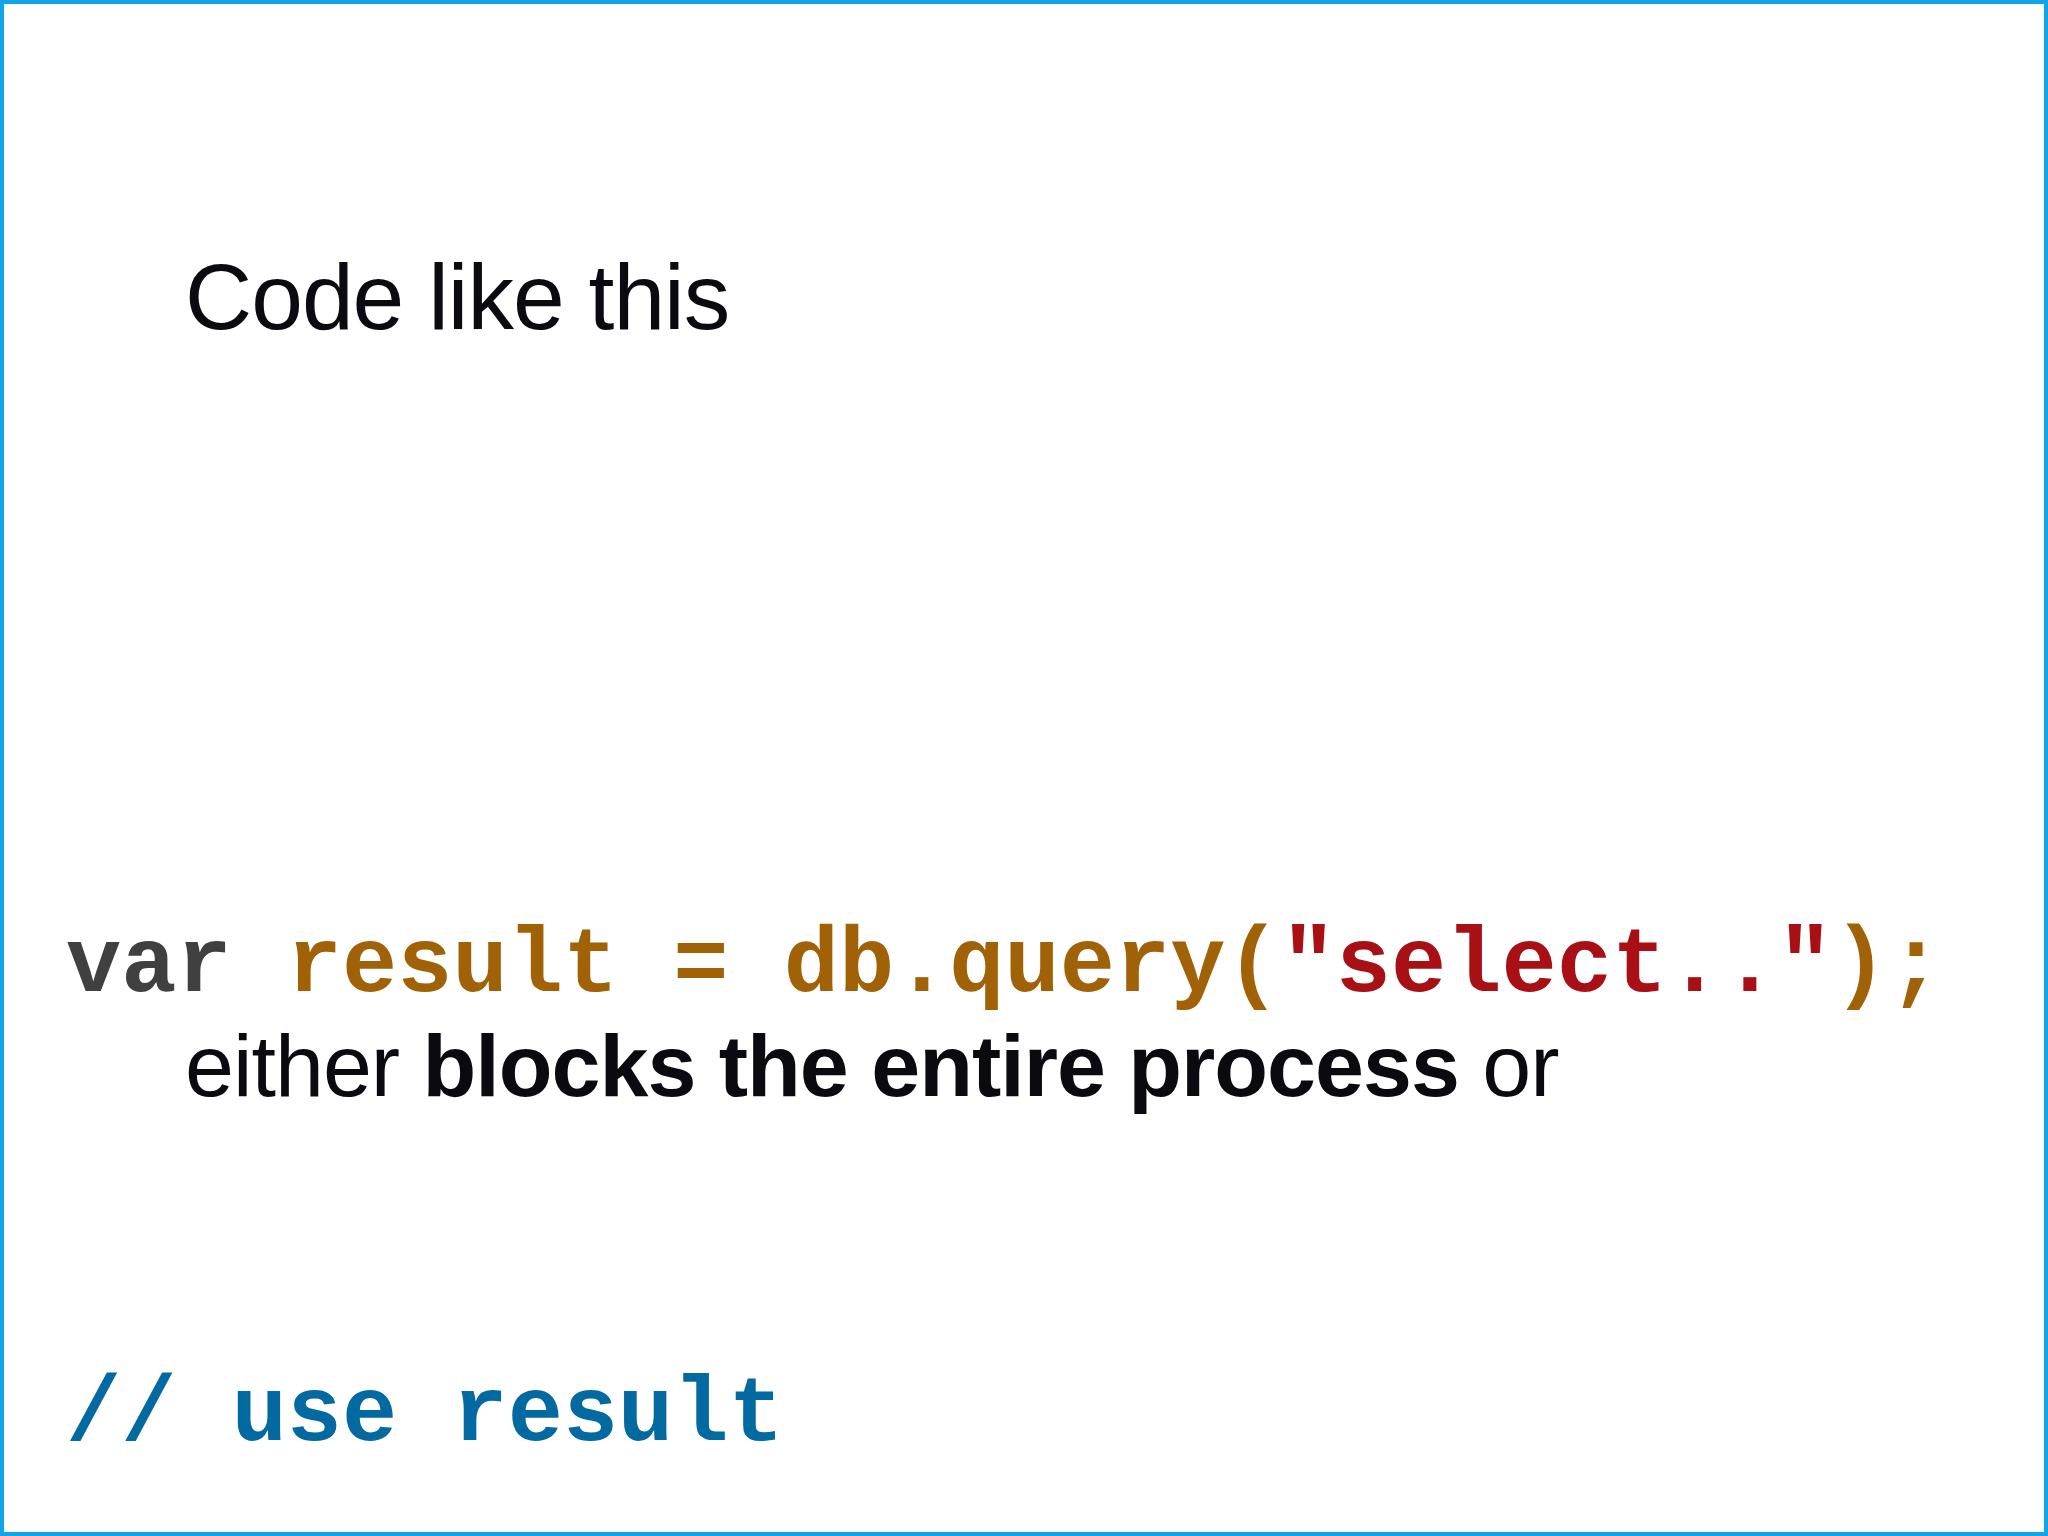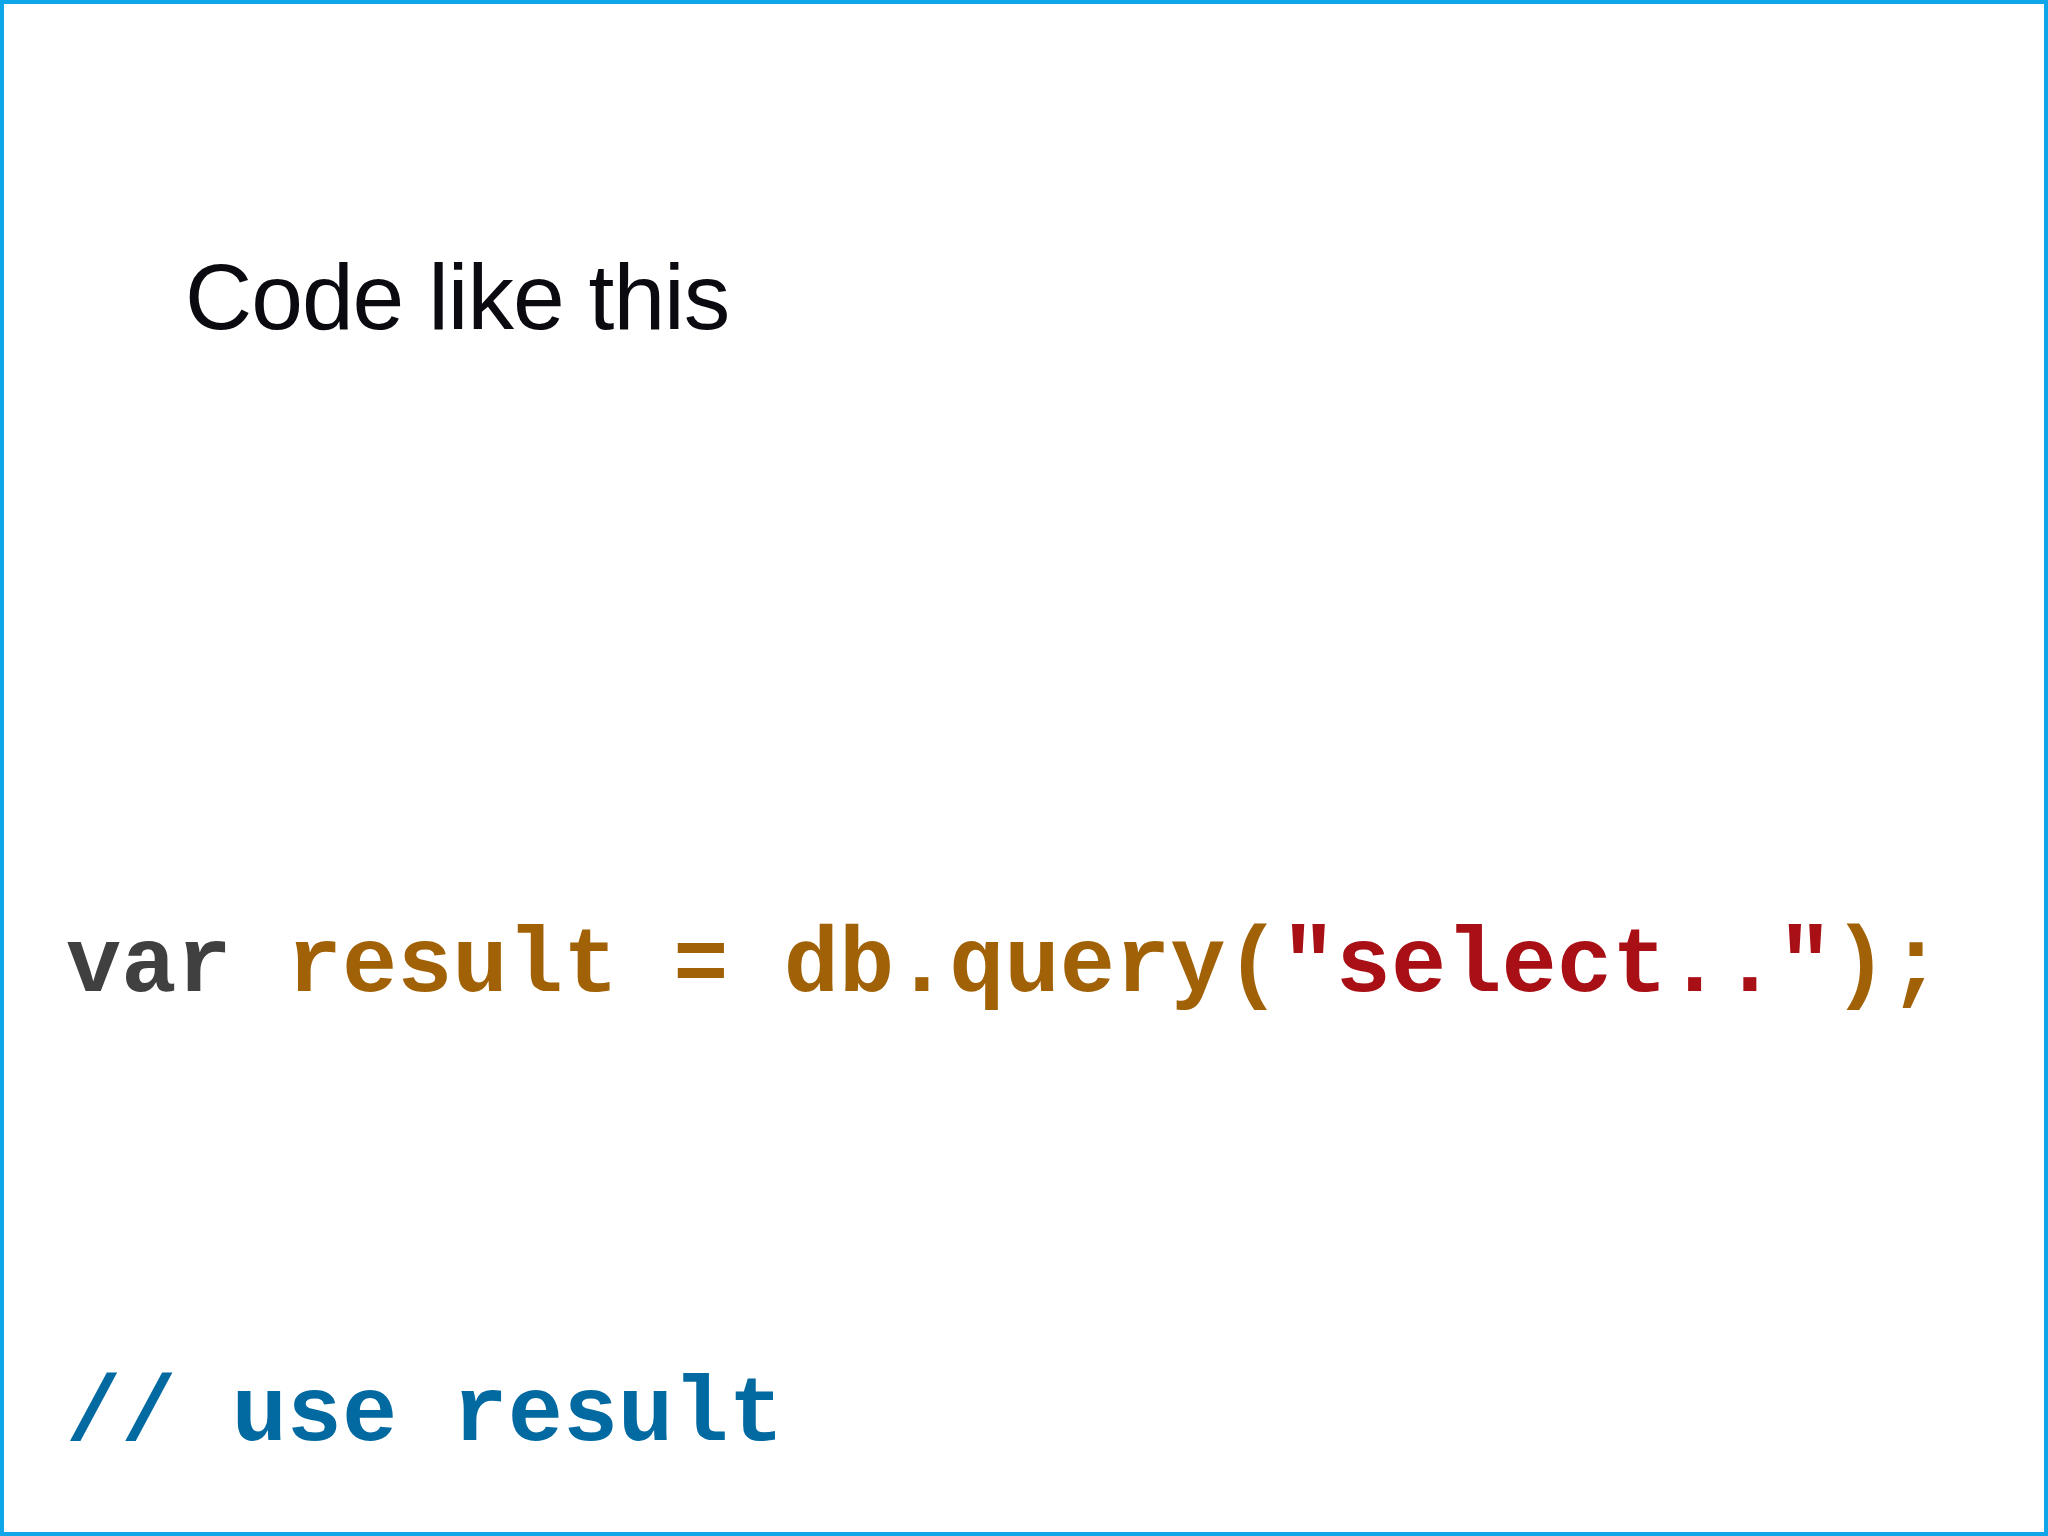--- a/index.html
+++ b/index.html
@@ -93,17 +93,18 @@
   <div class="code-block">
 
     <span class="code-line"><span class="tok-keyword">var</span><span class="tok-plain"> </span><span class="tok-plain">result = db.query(</span><span class="tok-string">"select.."</span><span class="tok-plain">);</span></span>
 
     <span class="code-line"><span class="tok-comment">// use result</span></span>
 
   </div>
 
   <div class="paragraph">
 
+    <span class="para-line"><span class="regular">either </span><span class="strong">blocks the entire process</span><span class="regular"> or</span></span>
 
 
   </div>
 
 </div>
 
 </body></html>

